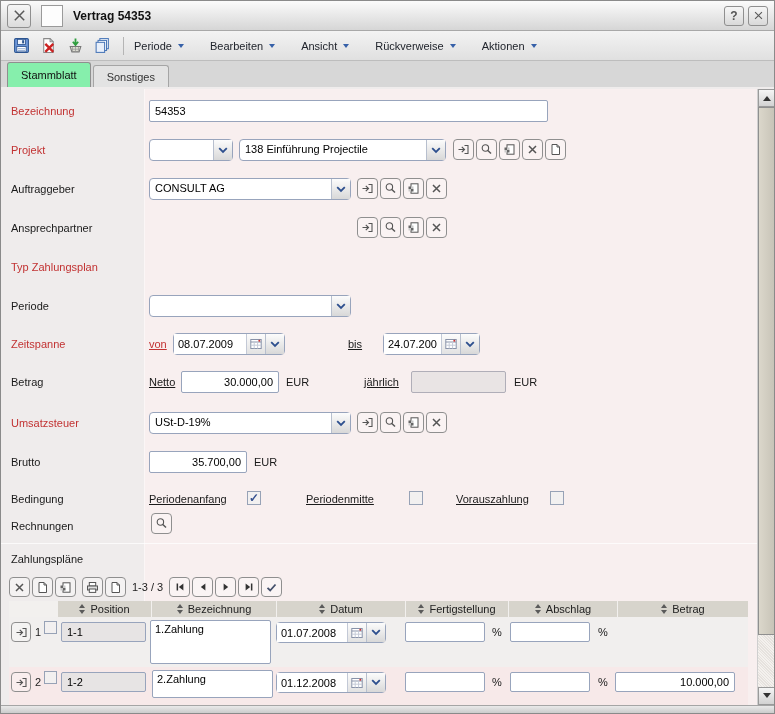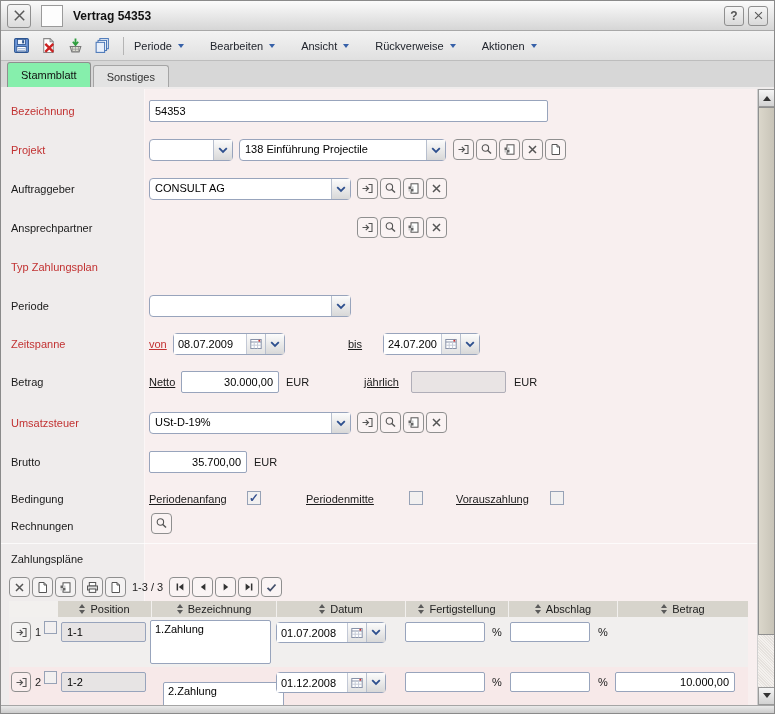--- a/index.html
+++ b/index.html
@@ -599,21 +599,21 @@
 
       <div class="zrow r2" style="top:66px;height:38px">
         <span class="mini" style="left:2px;top:5px;width:20px;height:20px">
             <svg width="13" height="13">
               <use href="#sy-goto"></use>
             </svg>
           </span>
         <span class="rownum" style="left:26px;top:5px">2</span>
         <span class="cb small" style="left:35px;top:4px"></span>
         <input class="inp" style="left: 52px; top: 5px; width: 85px; height: 20px; background: rgb(231, 228, 228);" readonly="" value="1-2">
-        <textarea class="ta" style="left: 154px; top: 3px; width: 121px; height: 28px; margin-top: 12px;">2.Zahlung</textarea>
+        <textarea class="ta" style="left: 143px; top: 3px; width: 121px; height: 28px;">2.Zahlung</textarea>
         <div class="combo" style="left:267px;top:5px;width:110px;height:21px">
           <input style="border: none; outline: none; flex: 1 1 0%; min-width: 0px; padding: 0px 4px; font-family: &quot;Liberation Sans&quot;, sans-serif; font-size: 11px;" value="01.12.2008">
           <span class="dcal">
               <svg width="12" height="12">
                 <use href="#sy-cal"></use>
               </svg>
             </span>
           <span class="cbtn">
               <svg width="10" height="7">
                 <use href="#sy-chev"></use>

